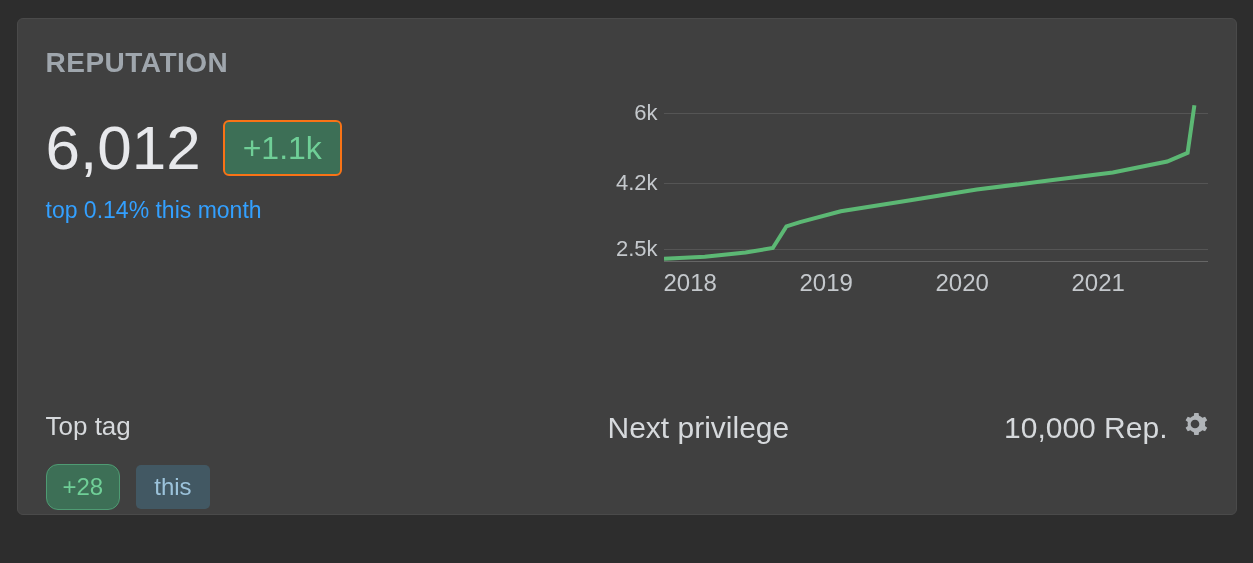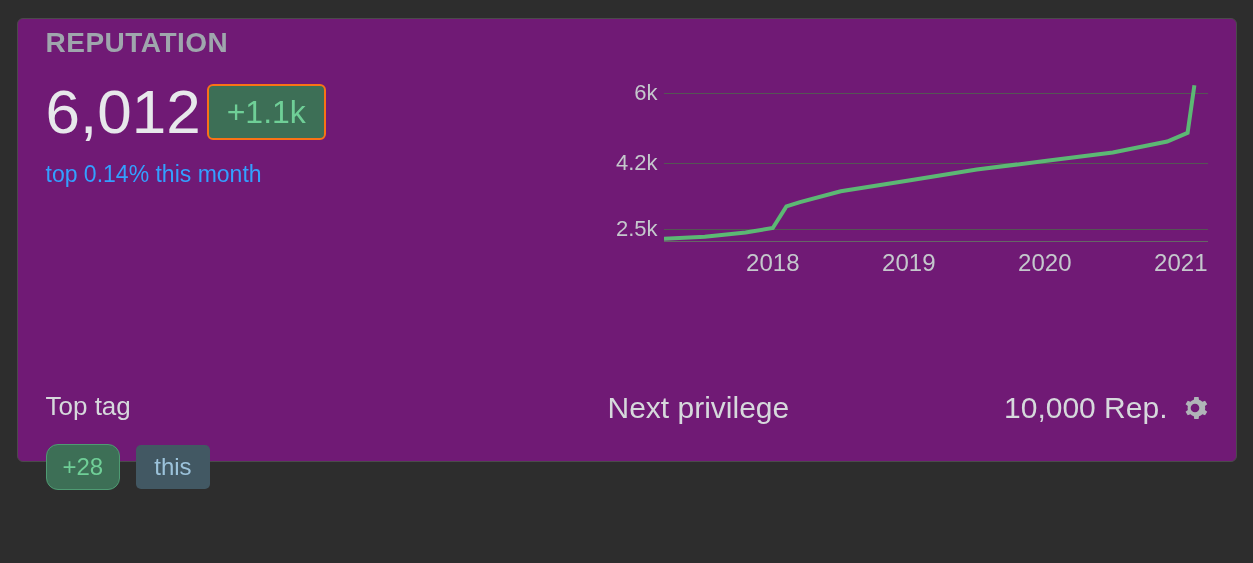--- a/index.html
+++ b/index.html
@@ -6,46 +6,47 @@
     html, body { width: 1253px; height: 563px; }
     body {
       background: #2d2d2d;
       font-family: -apple-system, BlinkMacSystemFont, "Segoe UI", Arial, sans-serif;
       color: #c4c8cc;
       padding: 18px 0 0 0;
     }
     .panel {
       width: 1220px;
       margin: 0 auto;
-      background: #701a75;
+      background: #404040;
       border: 1px solid #4a4a4a;
       border-radius: 6px;
-      padding: 8px 28px 34px 28px;
-      height: 444px;
+      padding: 28px 28px 34px 28px;
+      height: 497px;
       position: relative;
     }
     .heading {
       color: #9fa6ad;
       font-size: 28px;
       font-weight: 700;
       letter-spacing: 0.5px;
       margin-bottom: 22px;
     }
     .row {
       display: flex;
       justify-content: space-between;
       align-items: flex-start;
     }
     .left-col { width: 540px; }
     .right-col { width: 600px; }
 
     .rep-row {
       display: flex;
       align-items: center;
-      gap: 6px;
+      gap: 22px;
+      margin-top: 16px;
     }
     .rep-score {
       color: #e7e8eb;
       font-size: 62px;
       font-weight: 400;
       line-height: 1;
     }
     .rep-delta {
       background: #3d6f56;
       border: 2px solid #f97316;
@@ -100,21 +101,21 @@
     }
     .x-labels {
       position: absolute;
       top: 168px;
       left: 56px;
       width: 544px;
       display: flex;
       color: #c4c8cc;
       font-size: 24px;
     }
-    .x-labels span { flex: 1; text-align: right; }
+    .x-labels span { flex: 1; text-align: left; }
     svg.plot {
       position: absolute;
       left: 56px;
       top: 0;
       width: 544px;
       height: 160px;
     }
     svg.plot path {
       fill: none;
       stroke: #5cb874;
@@ -151,21 +152,21 @@
 
     .priv-head {
       display: flex;
       align-items: center;
       justify-content: space-between;
       width: 600px;
       color: #d6d9dc;
       font-size: 30px;
       margin-bottom: 14px;
     }
-    .priv-head .rep-target { display: flex; align-items: center; gap: 14px; }
+    .priv-head .rep-target { display: flex; gap: 14px; }
     .gear-btn { color: #b0b4b8; cursor: pointer; display: inline-flex; }
     .gear-btn svg { width: 26px; height: 26px; }
 
     .priv-button {
       width: 600px;
       border: 2px solid #4f9b73;
       background: linear-gradient(to right, #3d6f56 0%, #3d6f56 60%, rgba(61,111,86,0.25) 60%, rgba(61,111,86,0.25) 100%);
       border-radius: 6px;
       padding: 14px 0;
       display: flex;

